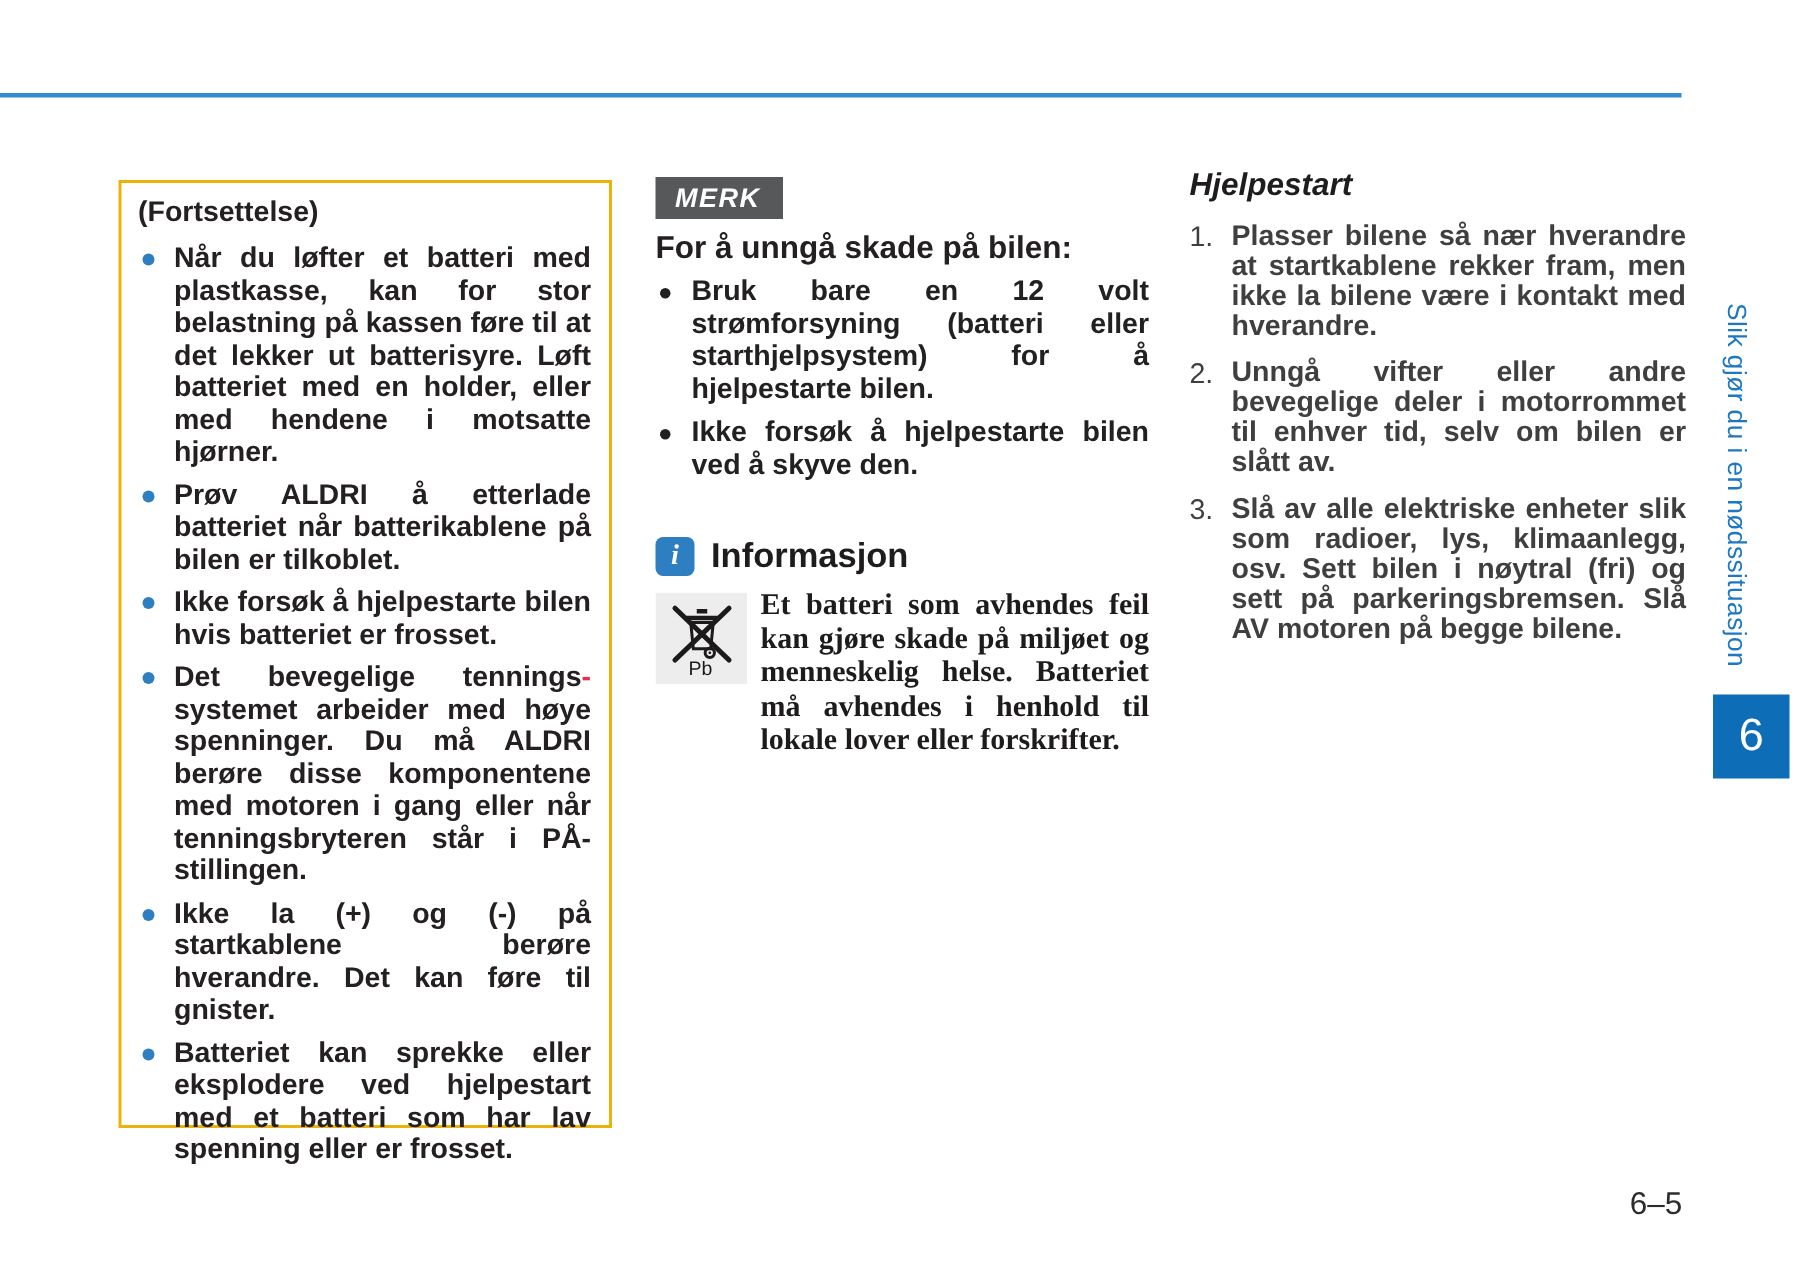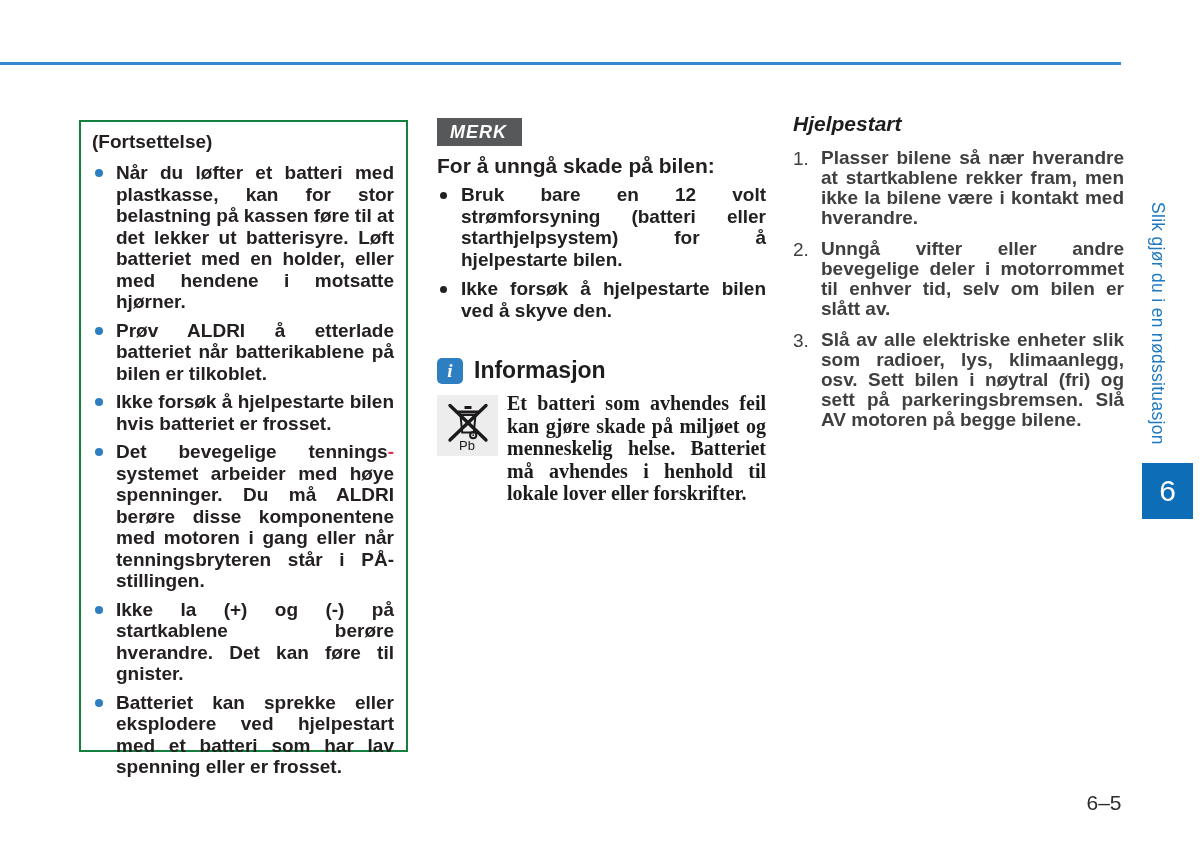--- a/index.html
+++ b/index.html
@@ -6,21 +6,21 @@
   .page{
     position:relative;width:1200px;height:845px;background:#ffffff;overflow:hidden;
     font-family:"Liberation Sans",sans-serif;color:var(--text-dark,#242021);
   }
   
   .top-rule{position:absolute;left:0;top:62px;width:1121px;height:3px;background:var(--rule-blue,#358acf);}
 
   
   .warning-box{
     position:absolute;left:79px;top:120px;width:329px;height:632px;box-sizing:border-box;
-    border:2px solid #15803d;padding:7px 12px 6px 11px;background:#fff;
+    border:2px solid #eab308;padding:7px 12px 6px 11px;background:#fff;
   }
   .wb-title{margin:2px 0 9px 0;font-size:19px;font-weight:700;line-height:22px;}
   .wb-list,.notice-list{list-style:none;margin:0;padding:0;}
   .wb-item,.notice-item{position:relative;padding-left:24px;margin-bottom:7px;}
   .dot{position:absolute;left:3px;top:7px;width:8px;height:8px;border-radius:50%;}
   .dot.blue{background:var(--accent-blue,#2e7fc2);}
   .dot.dark{background:#232021;top:8px;width:7px;height:7px;}
   .wb-text{
     margin:0;font-size:19px;font-weight:700;line-height:21.5px;
     text-align:justify;text-justify:inter-word;color:var(--text-dark,#242021);

